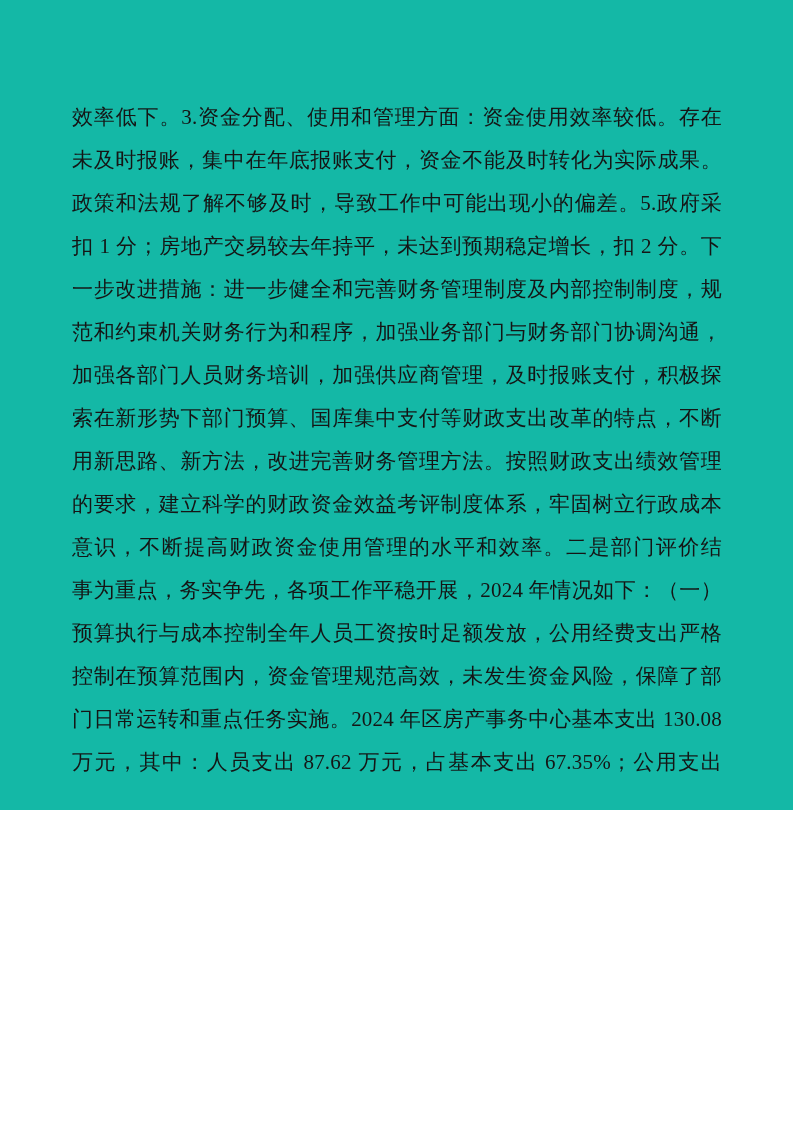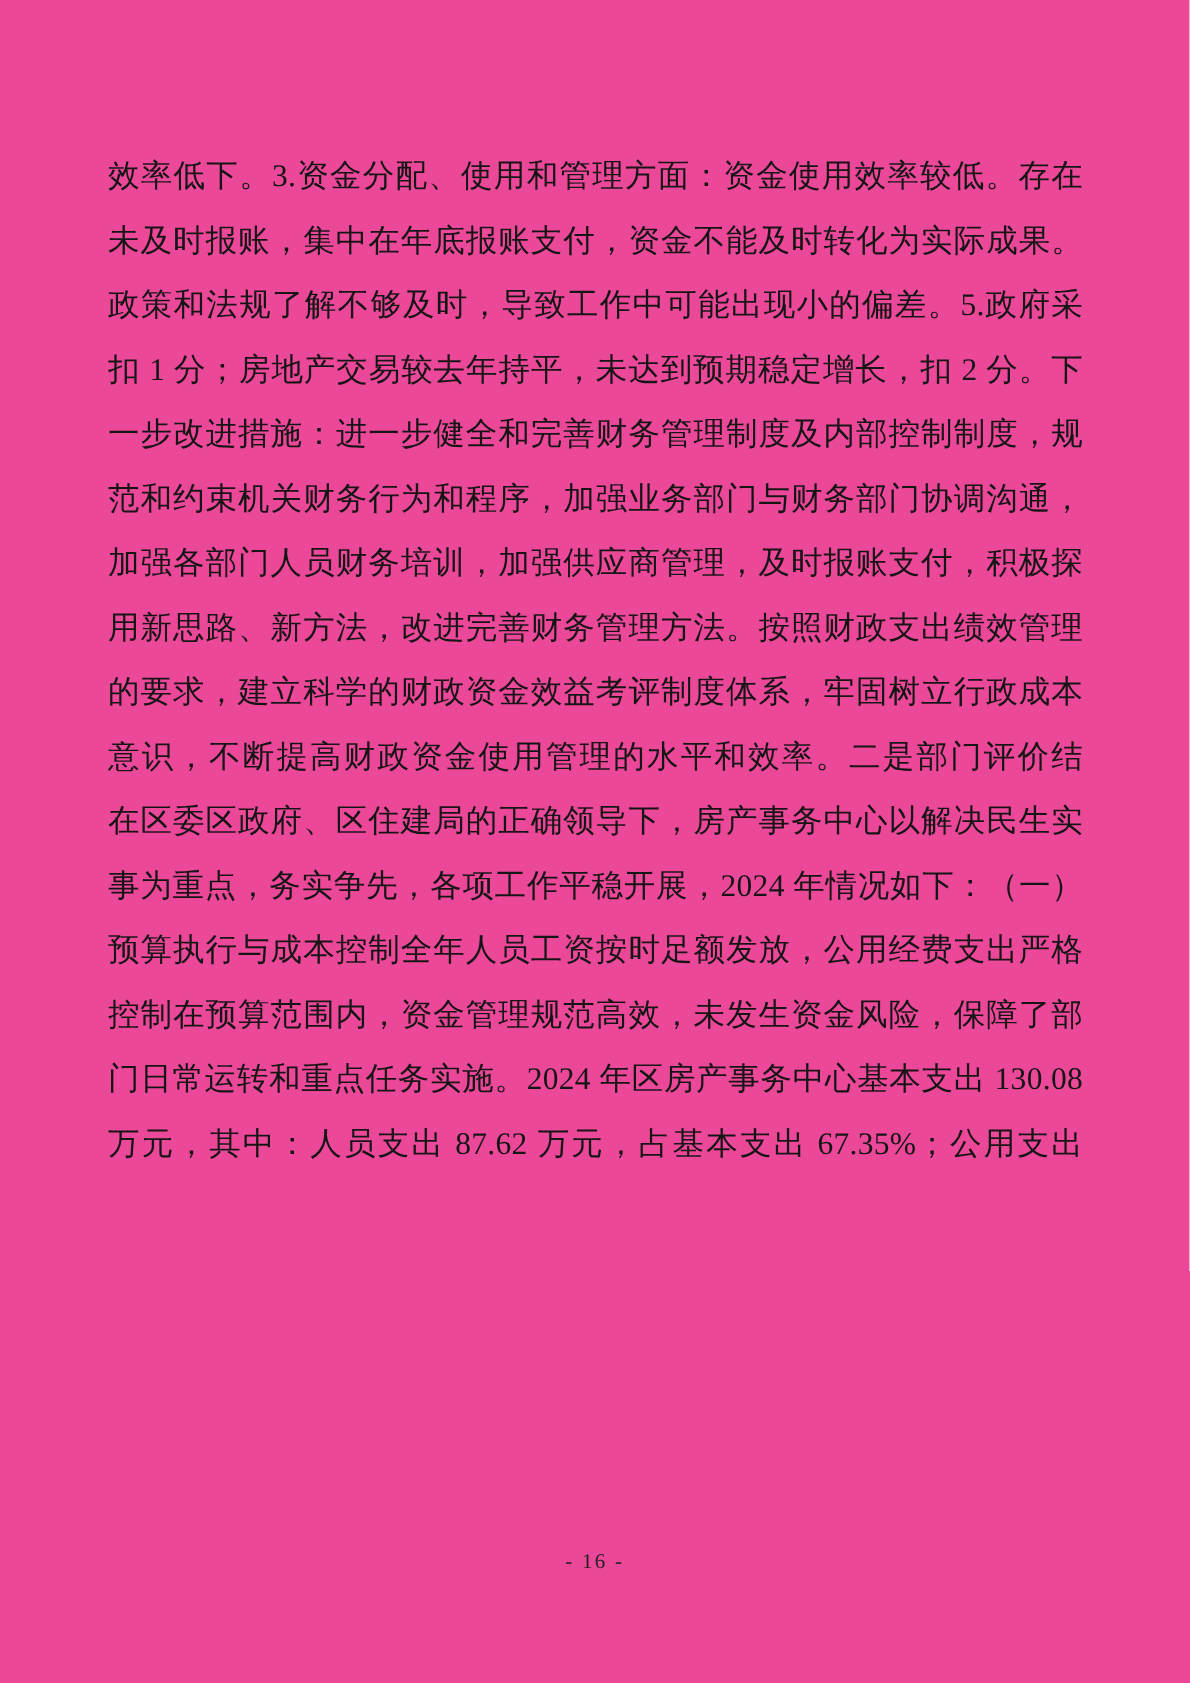--- a/index.html
+++ b/index.html
@@ -3,22 +3,22 @@
 <meta charset="utf-8">
 <style>
   html, body {
     margin: 0;
     padding: 0;
     background: #ffffff;
   }
   .page {
     position: relative;
     width: 793px;
-    height: 1122px;
-    background: #ec4899;
+    height: 810px;
+    background: #14b8a6;
     color: #151515;
     font-family: "Liberation Serif", "DejaVu Serif", serif;
     overflow: hidden;
   }
   .text-block {
     position: absolute;
     left: 72px;
     top: 96px;
     width: 650px;
   }
@@ -47,24 +47,24 @@
 
 <div class="page">
   <div class="text-block">
     <div class="line">效率低下。3.资金分配、使用和管理方面：资金使用效率较低。存在</div>
     <div class="line">未及时报账，集中在年底报账支付，资金不能及时转化为实际成果。</div>
     <div class="line">政策和法规了解不够及时，导致工作中可能出现小的偏差。5.政府采</div>
     <div class="line">扣 1 分；房地产交易较去年持平，未达到预期稳定增长，扣 2 分。下</div>
     <div class="line">一步改进措施：进一步健全和完善财务管理制度及内部控制制度，规</div>
     <div class="line">范和约束机关财务行为和程序，加强业务部门与财务部门协调沟通，</div>
     <div class="line">加强各部门人员财务培训，加强供应商管理，及时报账支付，积极探</div>
+    <div class="line">索在新形势下部门预算、国库集中支付等财政支出改革的特点，不断</div>
     <div class="line">用新思路、新方法，改进完善财务管理方法。按照财政支出绩效管理</div>
     <div class="line">的要求，建立科学的财政资金效益考评制度体系，牢固树立行政成本</div>
     <div class="line">意识，不断提高财政资金使用管理的水平和效率。二是部门评价结果。</div>
-    <div class="line">在区委区政府、区住建局的正确领导下，房产事务中心以解决民生实</div>
     <div class="line">事为重点，务实争先，各项工作平稳开展，2024 年情况如下：（一）</div>
     <div class="line">预算执行与成本控制全年人员工资按时足额发放，公用经费支出严格</div>
     <div class="line">控制在预算范围内，资金管理规范高效，未发生资金风险，保障了部</div>
     <div class="line">门日常运转和重点任务实施。2024 年区房产事务中心基本支出 130.08</div>
     <div class="line">万元，其中：人员支出 87.62 万元，占基本支出 67.35%；公用支出</div>
   </div>
   <div class="footer">- 16 -</div>
 </div>
 
 </body></html>

